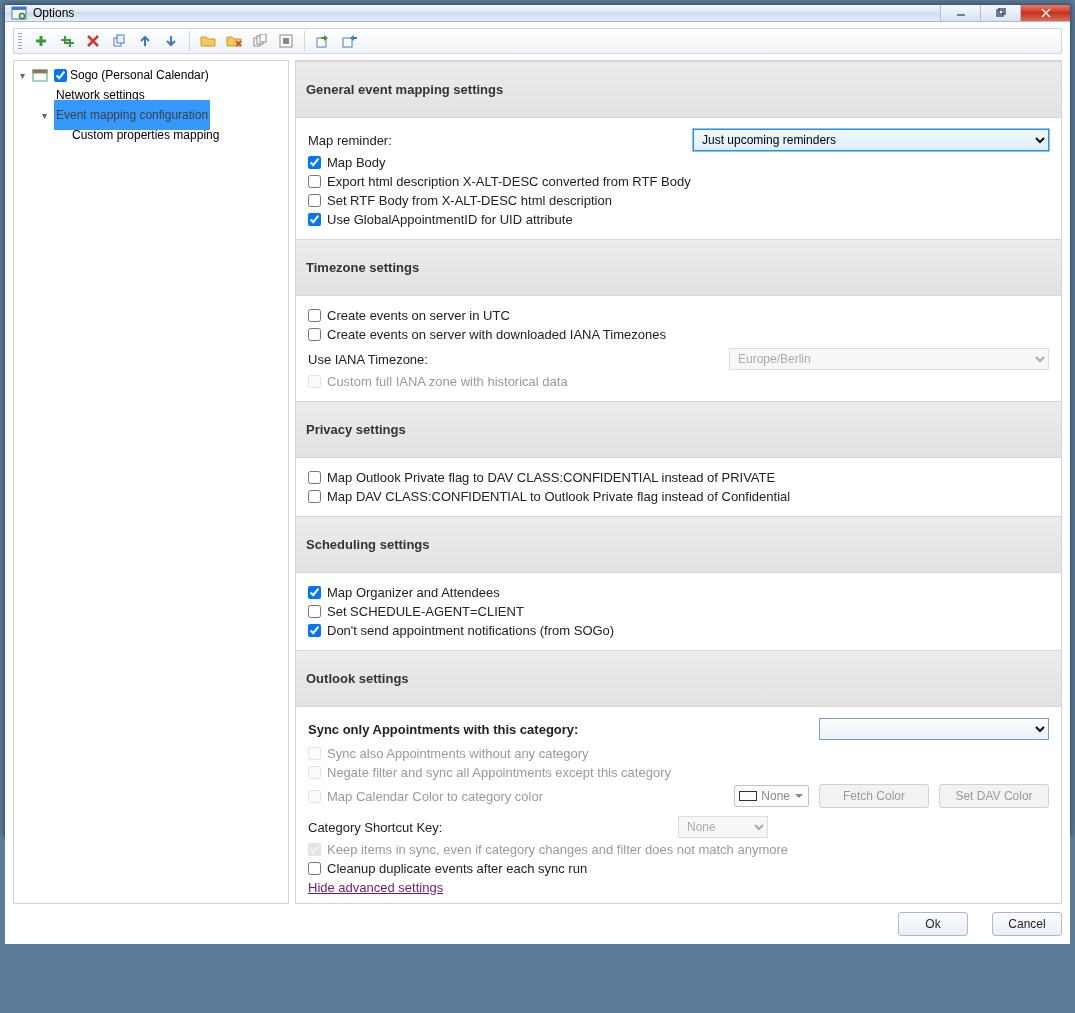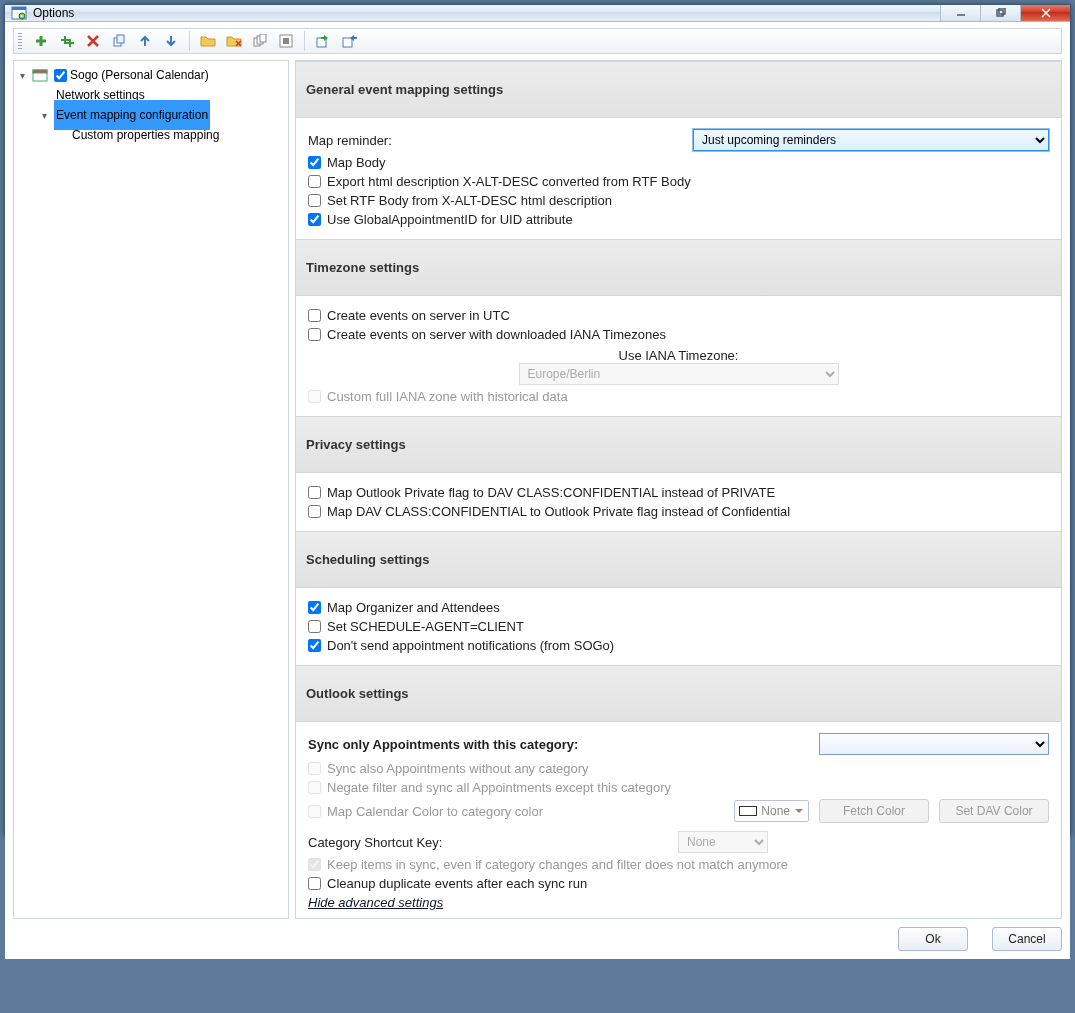--- a/index.html
+++ b/index.html
@@ -79,21 +79,21 @@
   .tree-row {
     display:flex; align-items:center;
     height:20px; padding-left:4px;
     white-space:nowrap;
   }
   .tree-row .expander { width:12px; color:#666; font-size:10px; display:inline-block; }
   .tree-row .cal-icon { width:16px; height:14px; margin-right:2px; display:inline-flex; }
   .tree-row .chk { width:13px; height:13px; margin-right:3px; }
   .tree-row.child { padding-left:40px; }
   .tree-row.child2 { padding-left:56px; }
-  .tree-row.selected span.label { background:#3399ff; color:#000000; padding:8px 2px; }
+  .tree-row.selected span.label { background:#3399ff; color:#404040; padding:8px 2px; }
   .tree-row .label { font-size:12px; }
 
   .settings-panel {
     flex:1; border:1px solid #cfd6e0;
     background:#fff; overflow-y:scroll;
     padding-right:0;
   } 
 
   .section-header {
     background:linear-gradient(#ececec,#e2e2e2);
@@ -153,21 +153,21 @@
   .color-none::after {
     content:""; position:absolute; right:5px; top:8px;
     border:4px solid transparent; border-top-color:#888;
   }
   .swatch { width:18px; height:10px; border:1px solid #333; background:#fff; }
 
   .buttons-footer {
     display:flex; justify-content:flex-end; gap:24px;
     padding-top:8px;
   }
-  .link { color:#0f172a; text-decoration:underline; font-size:13px; cursor:pointer;font-style:italic; }
+  .link { color:#701a75; text-decoration:underline; font-size:13px; cursor:pointer; }
 
   .cat-shortcut select { width:90px; }
 
   .outlook-row-multi .btn { min-width:110px; }
   .outlook-row-multi { gap:10px; }
 
   
   .cal-svg rect { fill:#fff; stroke:#4a6; }
   .cal-svg .hdr { fill:#d46; }
 </style>
@@ -342,21 +342,21 @@
         <div class="section-header">Timezone settings</div>
         <div class="section-body">
           <div class="chk-row">
               <input type="checkbox" style="">
               <span>Create events on server in UTC</span>
             </div>
           <div class="chk-row">
               <input type="checkbox" style="">
               <span>Create events on server with downloaded IANA Timezones</span>
             </div>
-          <div class="form-row spread" style="margin-top:6px;flex-direction:column;">
+          <div class="form-row spread" style="margin-top:6px;">
             <label class="text-label">Use IANA Timezone:</label>
             <select class="combo" style="width:320px;" disabled="">
               <option>Europe/Berlin</option>
             </select>
           </div>
           <div class="chk-row disabled">
               <input type="checkbox" disabled="" style="">
               <span>Custom full IANA zone with historical data</span>
             </div>
         </div>

